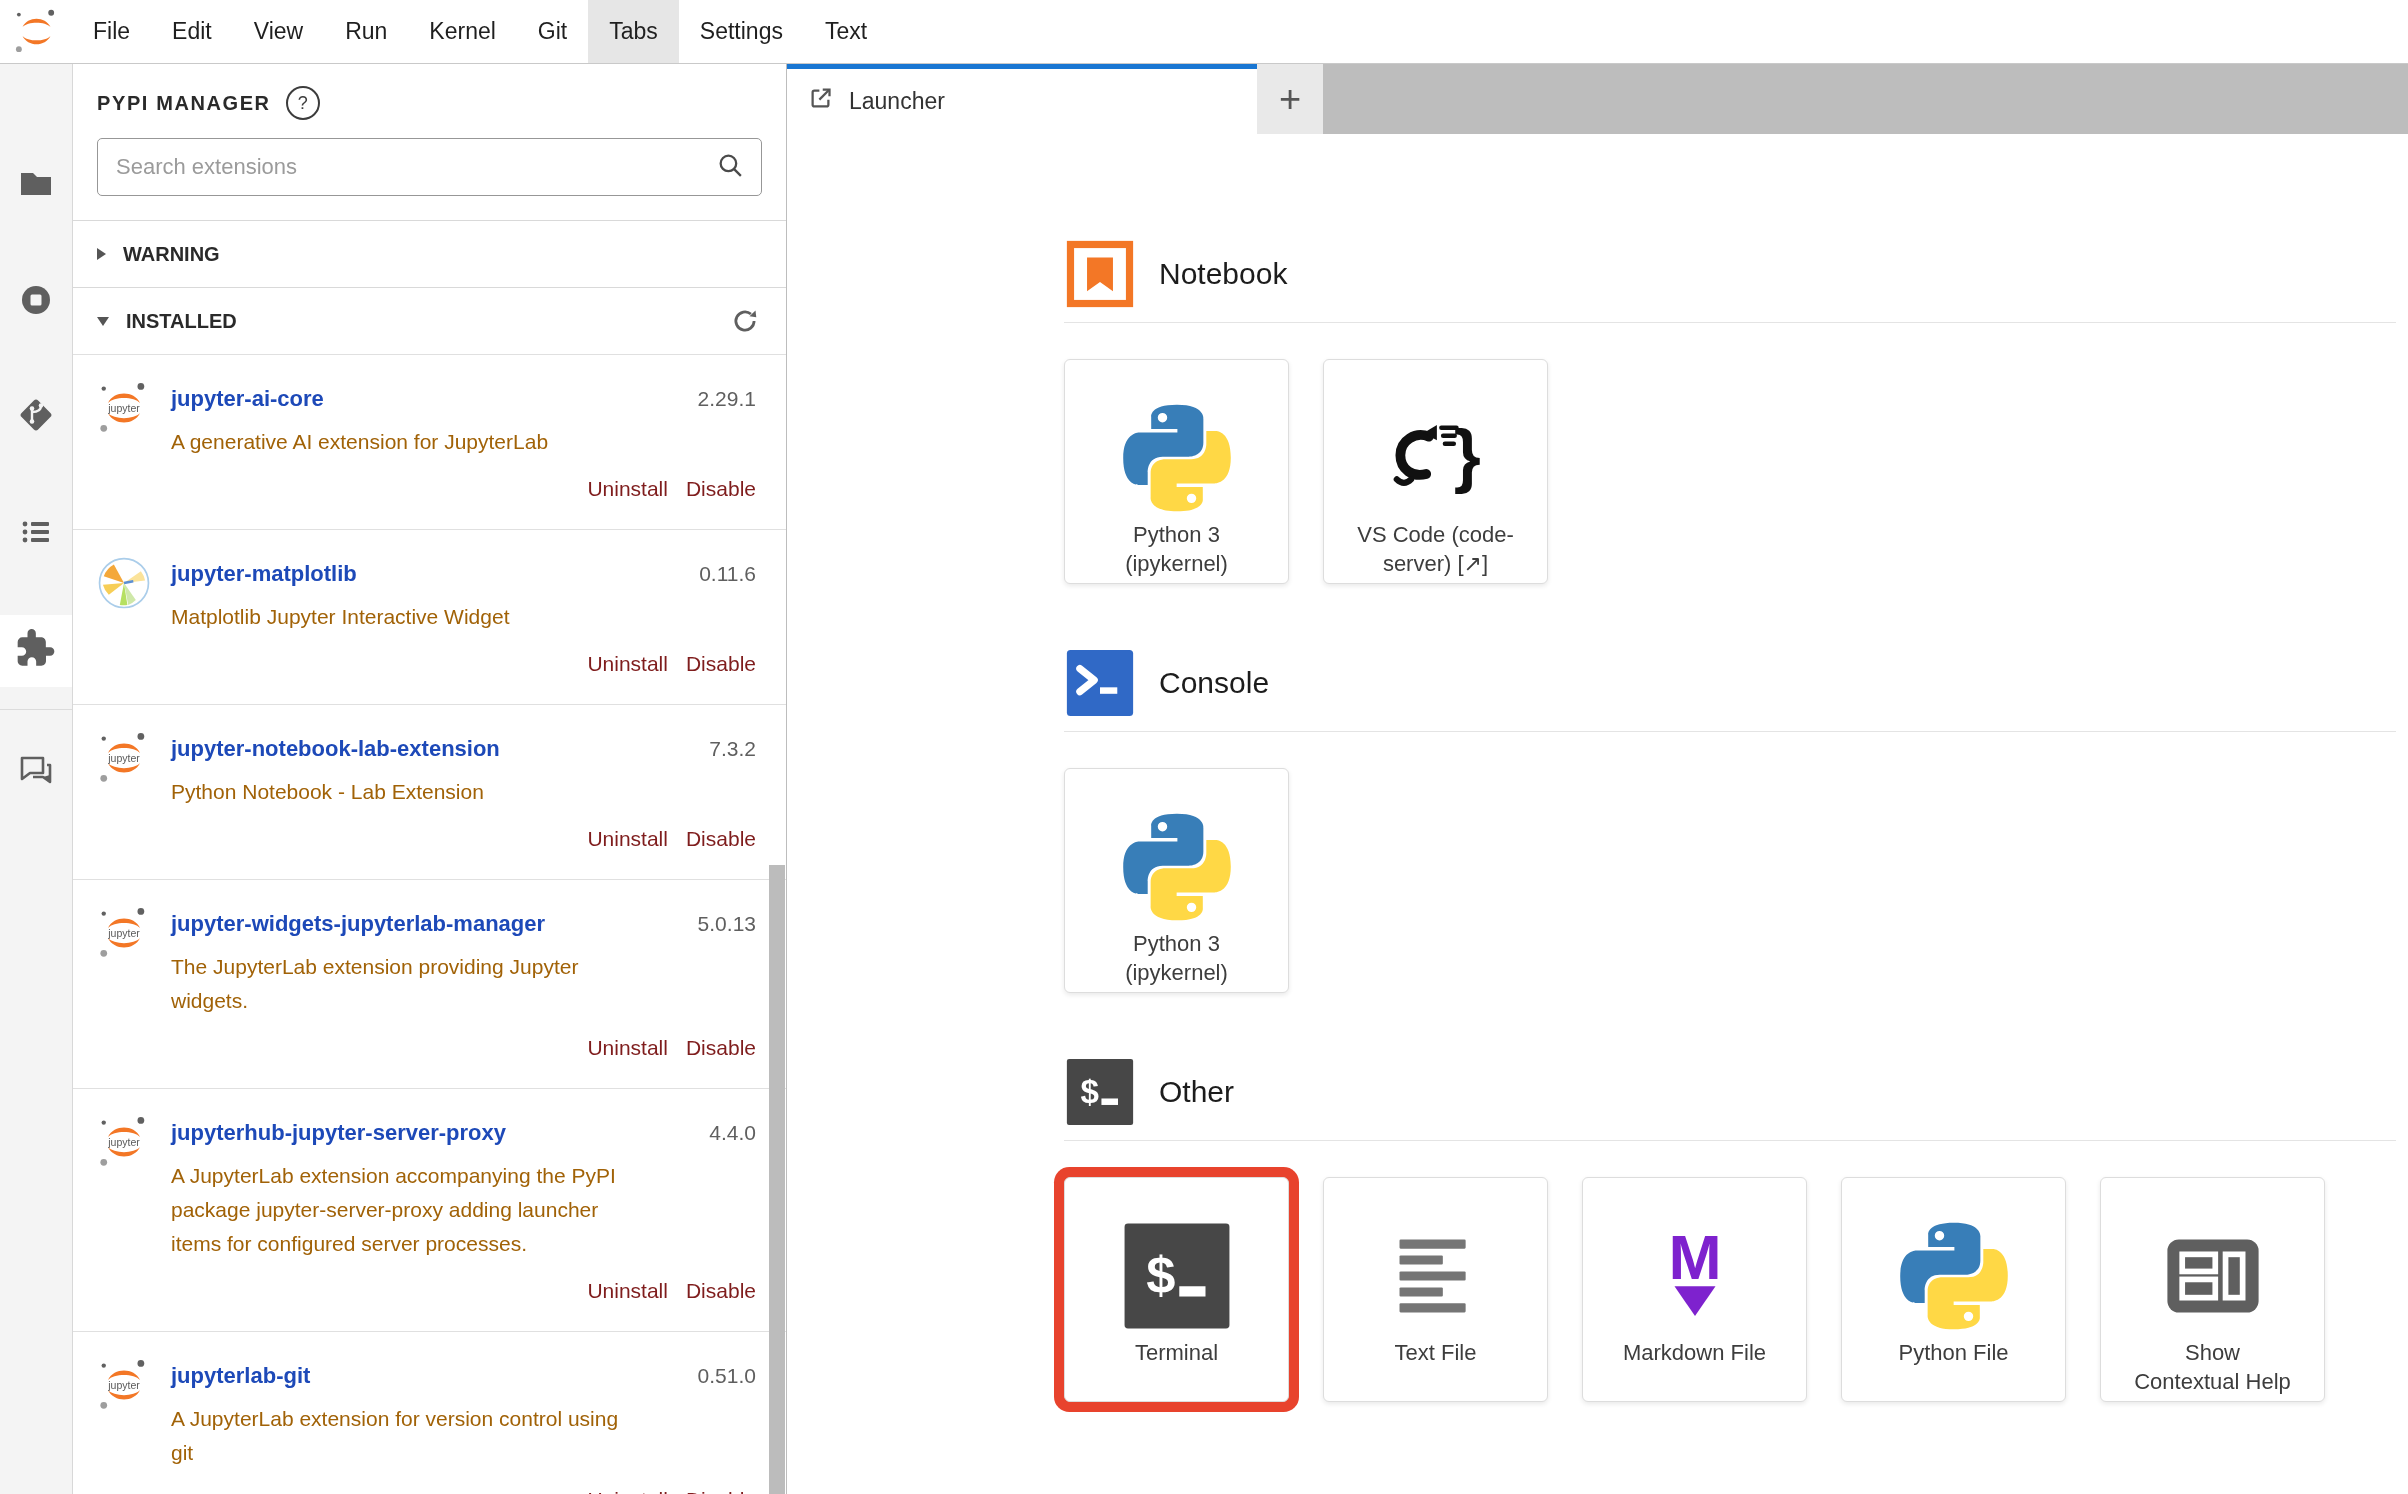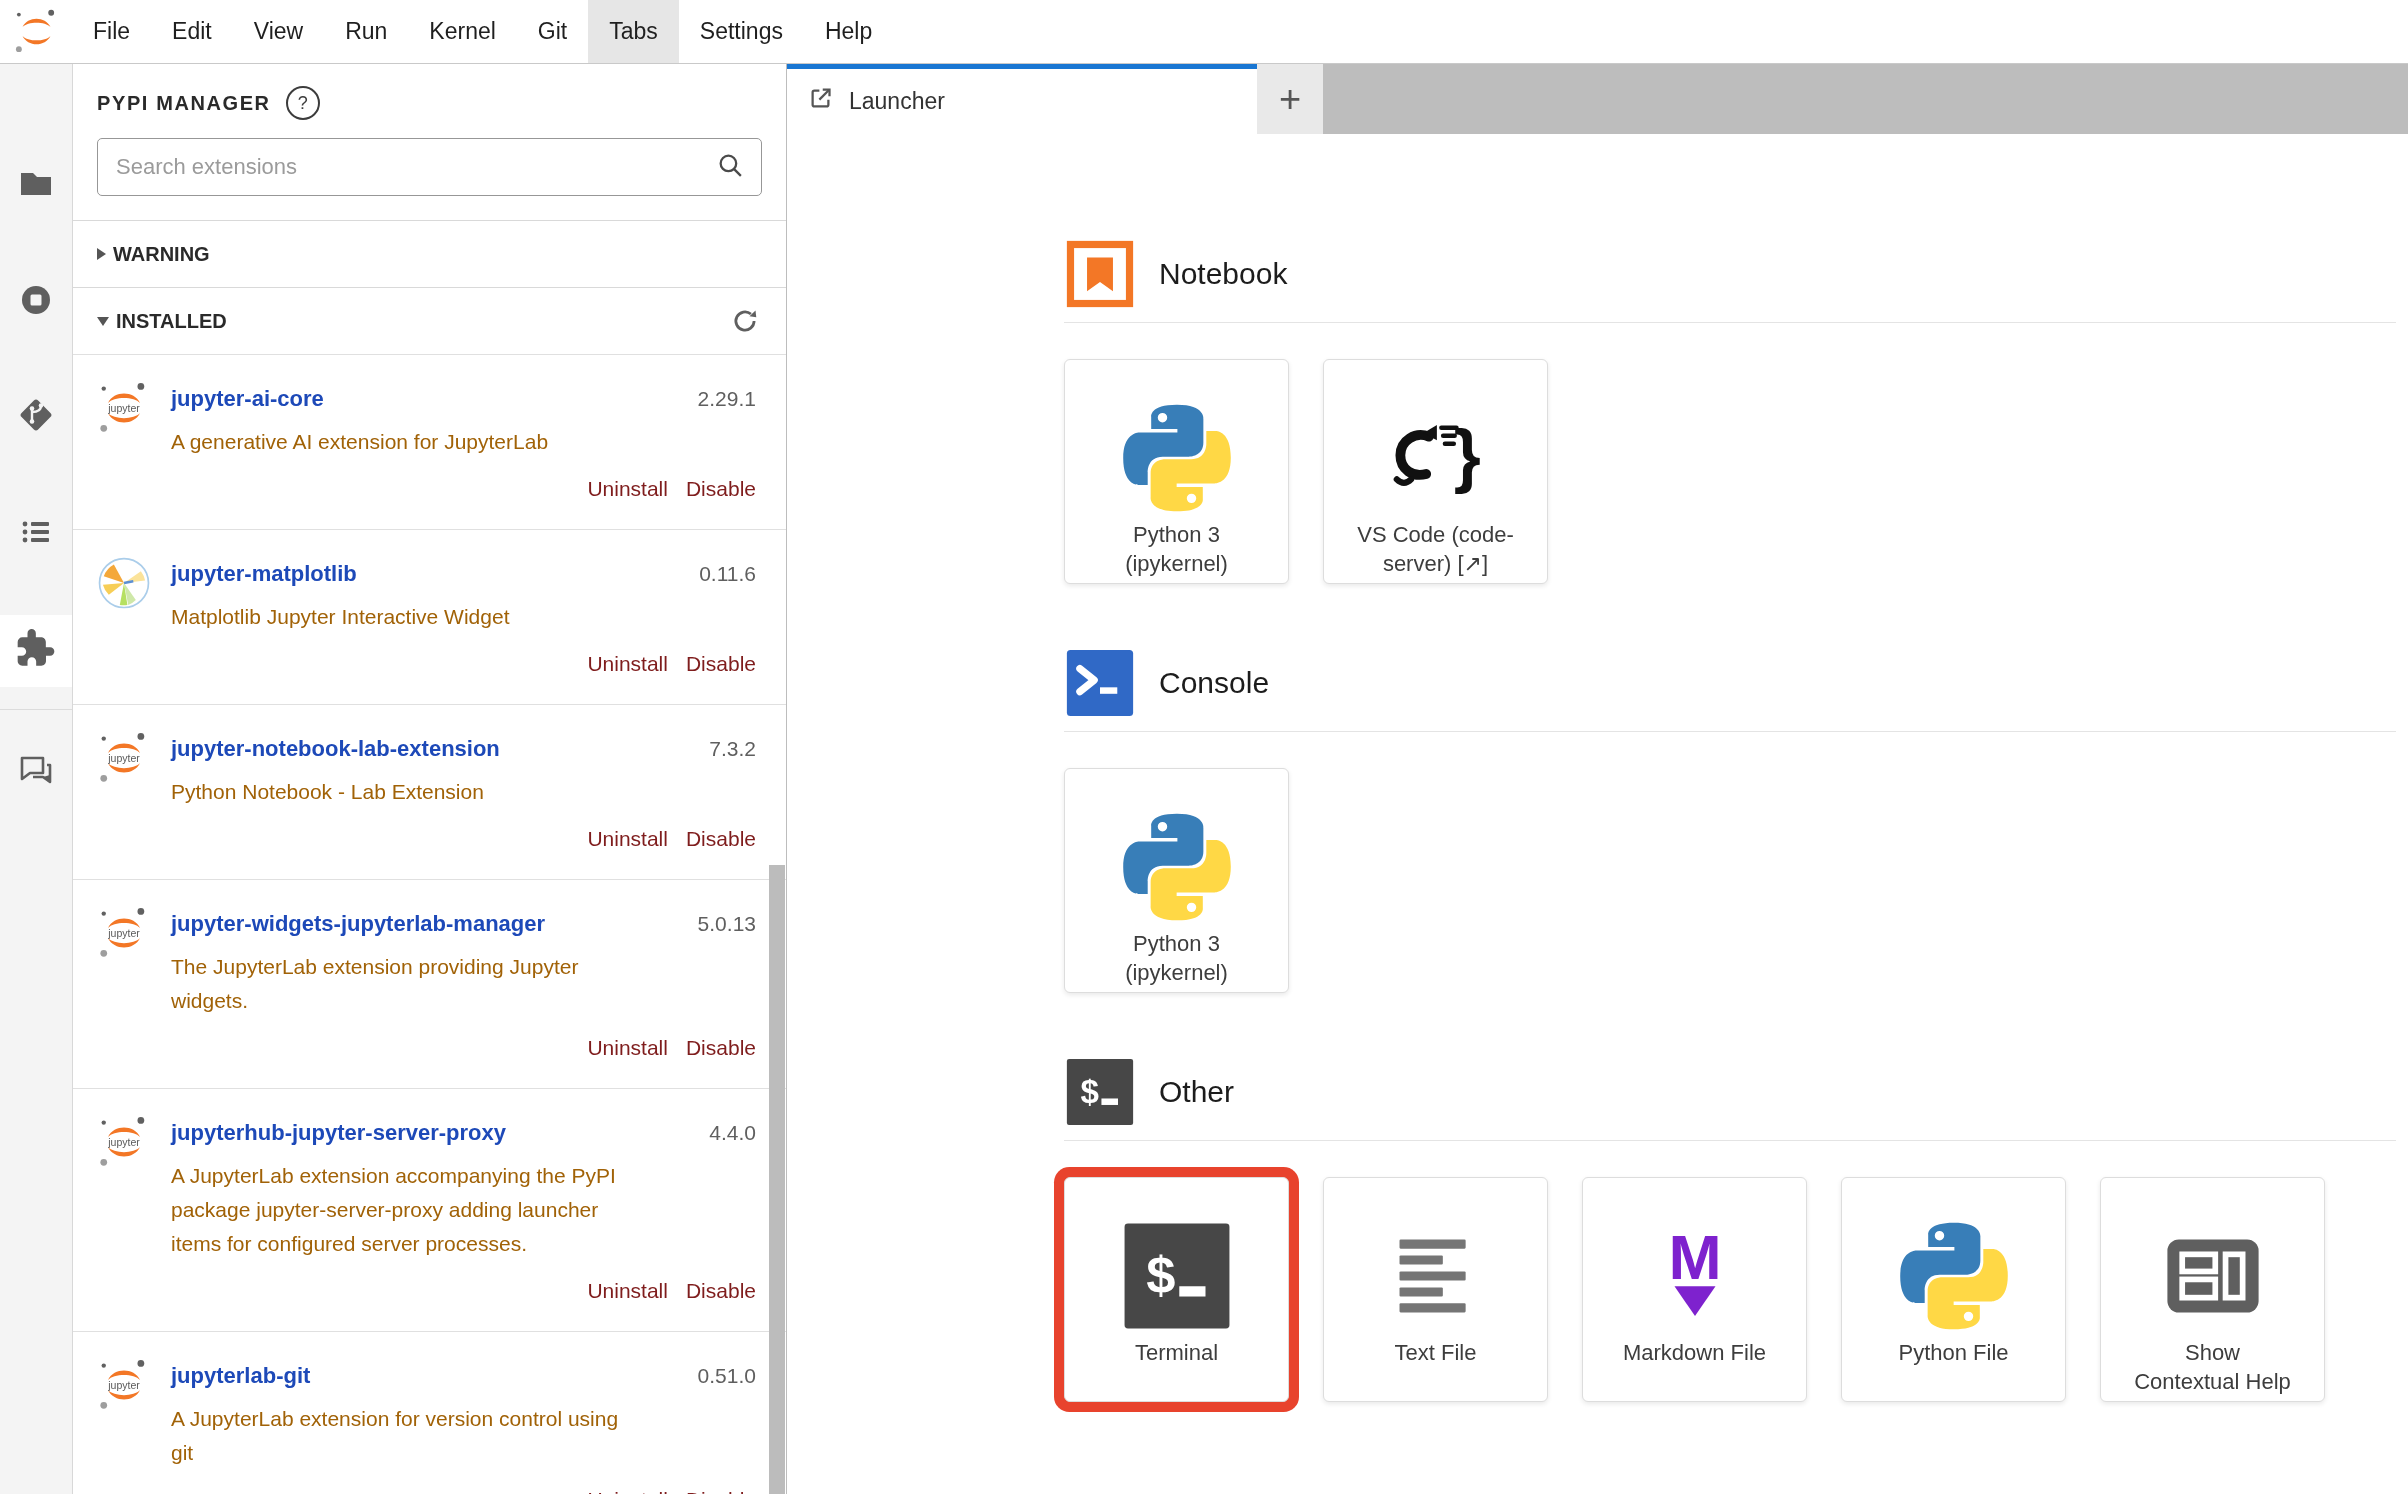--- a/index.html
+++ b/index.html
@@ -31,21 +31,21 @@
   .panel-header{display:flex;align-items:center;gap:15px;padding:22px 0 12px 24px}
   .panel-title{font-size:20px;font-weight:700;letter-spacing:1.6px;color:#2a2a2a}
   .help-badge{width:30px;height:30px;border:2px solid #3c3c3c;border-radius:50%;
               display:flex;align-items:center;justify-content:center;font-size:18px;color:#3c3c3c}
   .search-row{padding:6px 24px 24px 24px}
   .search-box{border:1px solid #979797;border-radius:5px;height:56px;display:flex;align-items:center;background:#fff}
   .search-box input{border:none;outline:none;flex:1;font-size:22px;padding:0 18px;color:#333;
                     font-family:"Liberation Sans",sans-serif;background:transparent}
   .search-box input::placeholder{color:#9b9b9b}
   .search-box svg{width:29px;height:29px;margin-right:16px;flex:none}
-  .sec-row{display:flex;align-items:center;gap:7px;height:66px;padding:0 26px 0 24px;
+  .sec-row{display:flex;align-items:center;gap:17px;height:66px;padding:0 26px 0 24px;
            border-top:1px solid #d9d9d9;font-size:20px;font-weight:700;color:#2a2a2a}
   .tri-r{width:0;height:0;border-left:9px solid #555;border-top:6px solid transparent;border-bottom:6px solid transparent}
   .tri-d{width:0;height:0;border-top:9px solid #555;border-left:6px solid transparent;border-right:6px solid transparent}
   .sec-spacer{flex:1}
   .refresh-ic svg{width:30px;height:30px;display:block}
   .ext{display:grid;grid-template-columns:54px 1fr;column-gap:20px;
        padding:26px 30px 22px 24px;border-top:1px solid #e0e0e0}
   .ext-icon svg{width:54px;height:54px}
   .ext-top{display:flex;align-items:center}
   .ext-name{font-size:22px;font-weight:700;color:var(--link);line-height:36px;max-width:380px;overflow-wrap:break-word}
@@ -93,21 +93,21 @@
     </div>
   <nav class="menu-items" id="menu-items">
       <div class="menu-item">File</div>
       <div class="menu-item">Edit</div>
       <div class="menu-item">View</div>
       <div class="menu-item">Run</div>
       <div class="menu-item">Kernel</div>
       <div class="menu-item">Git</div>
       <div class="menu-item active">Tabs</div>
       <div class="menu-item">Settings</div>
-      <div class="menu-item">Help</div>
+      <div class="menu-item">Text</div>
     </nav>
 </div>
 
 <div class="dock" id="dock">
   <div class="dock-sep"></div>
 <div class="dock-item" style="top: 86px;">
       <span><svg viewBox="0 0 40 40">
           <path d="M5 9h12l4 4h14v18H5z" fill="#5F5F5F"></path>
         </svg></span>
     </div>

